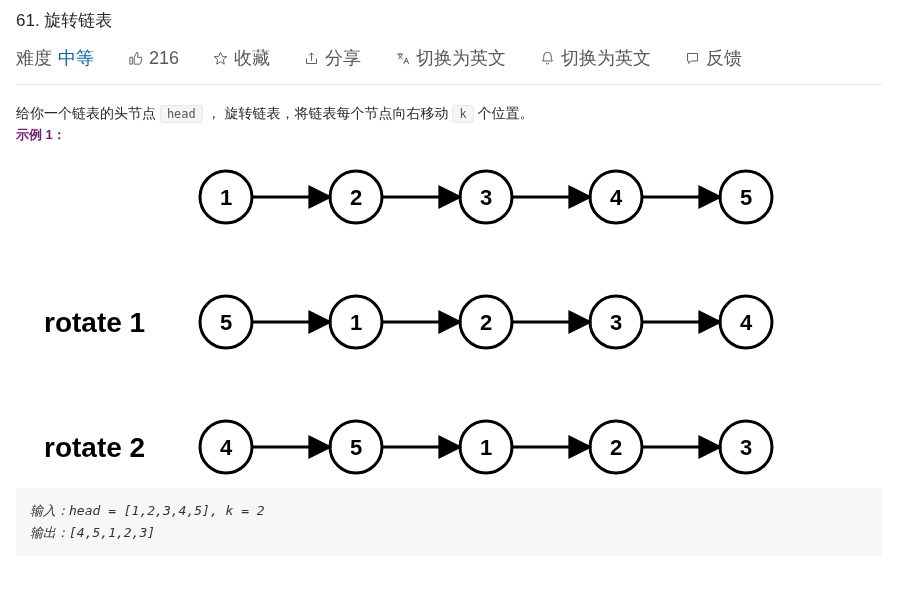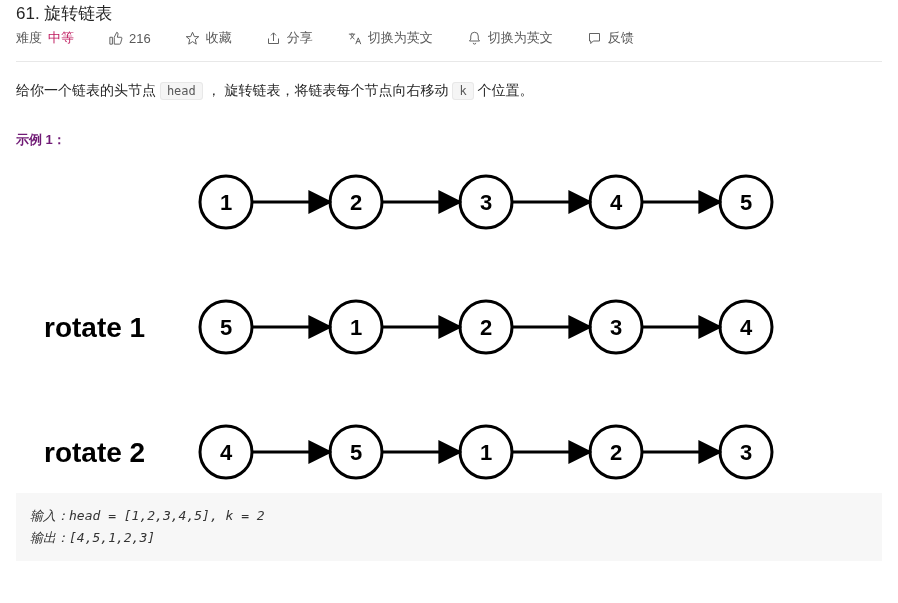--- a/index.html
+++ b/index.html
@@ -3,45 +3,44 @@
   <meta charset="utf-8">
   <style>
     * { box-sizing: border-box; margin: 0; padding: 0; }
     body {
       font-family: -apple-system, BlinkMacSystemFont, "Segoe UI", "PingFang SC", "Microsoft YaHei", sans-serif;
       width: 898px;
       background: #fff;
       color: #262626;
       padding: 0 16px;
     }
-    .title-row { padding-top: 2px; margin-bottom: 4px; }
+    .title-row { padding-top: 9px; margin-bottom: 14px; }
     .title-row h1 {
       font-size: 17px;
       font-weight: 500;
       color: #262626;
     }
     .meta-row {
       display: flex;
       align-items: center;
       gap: 34px;
-      font-size: 13px;
+      font-size: 18px;
       color: #595959;
       padding-bottom: 14px;
       border-bottom: 1px solid #e8e8e8;
       margin-bottom: 16px;
     }
     .meta-item { display: inline-flex; align-items: center; gap: 6px; cursor: pointer; }
     .difficulty-label { color: #595959; }
-    .difficulty-value { color: #be185d; font-family: Liberation Mono, monospace; }
+    .difficulty-value { color: #0369a1; font-family: Liberation Mono, monospace; }
     .meta-item svg { width: 15px; height: 15px; stroke: #595959; fill: none; stroke-width: 1.5; }
     .description {
       font-size: 14px;
       color: #262626;
       line-height: 1.8;
-      margin-bottom: 28px;
     }
     .description code {
       background: #f5f5f5;
       border: 1px solid #e8e8e8;
       border-radius: 3px;
       padding: 1px 6px;
       font-family: Menlo, Monaco, Consolas, monospace;
       font-size: 12px;
       color: #595959;
     }

